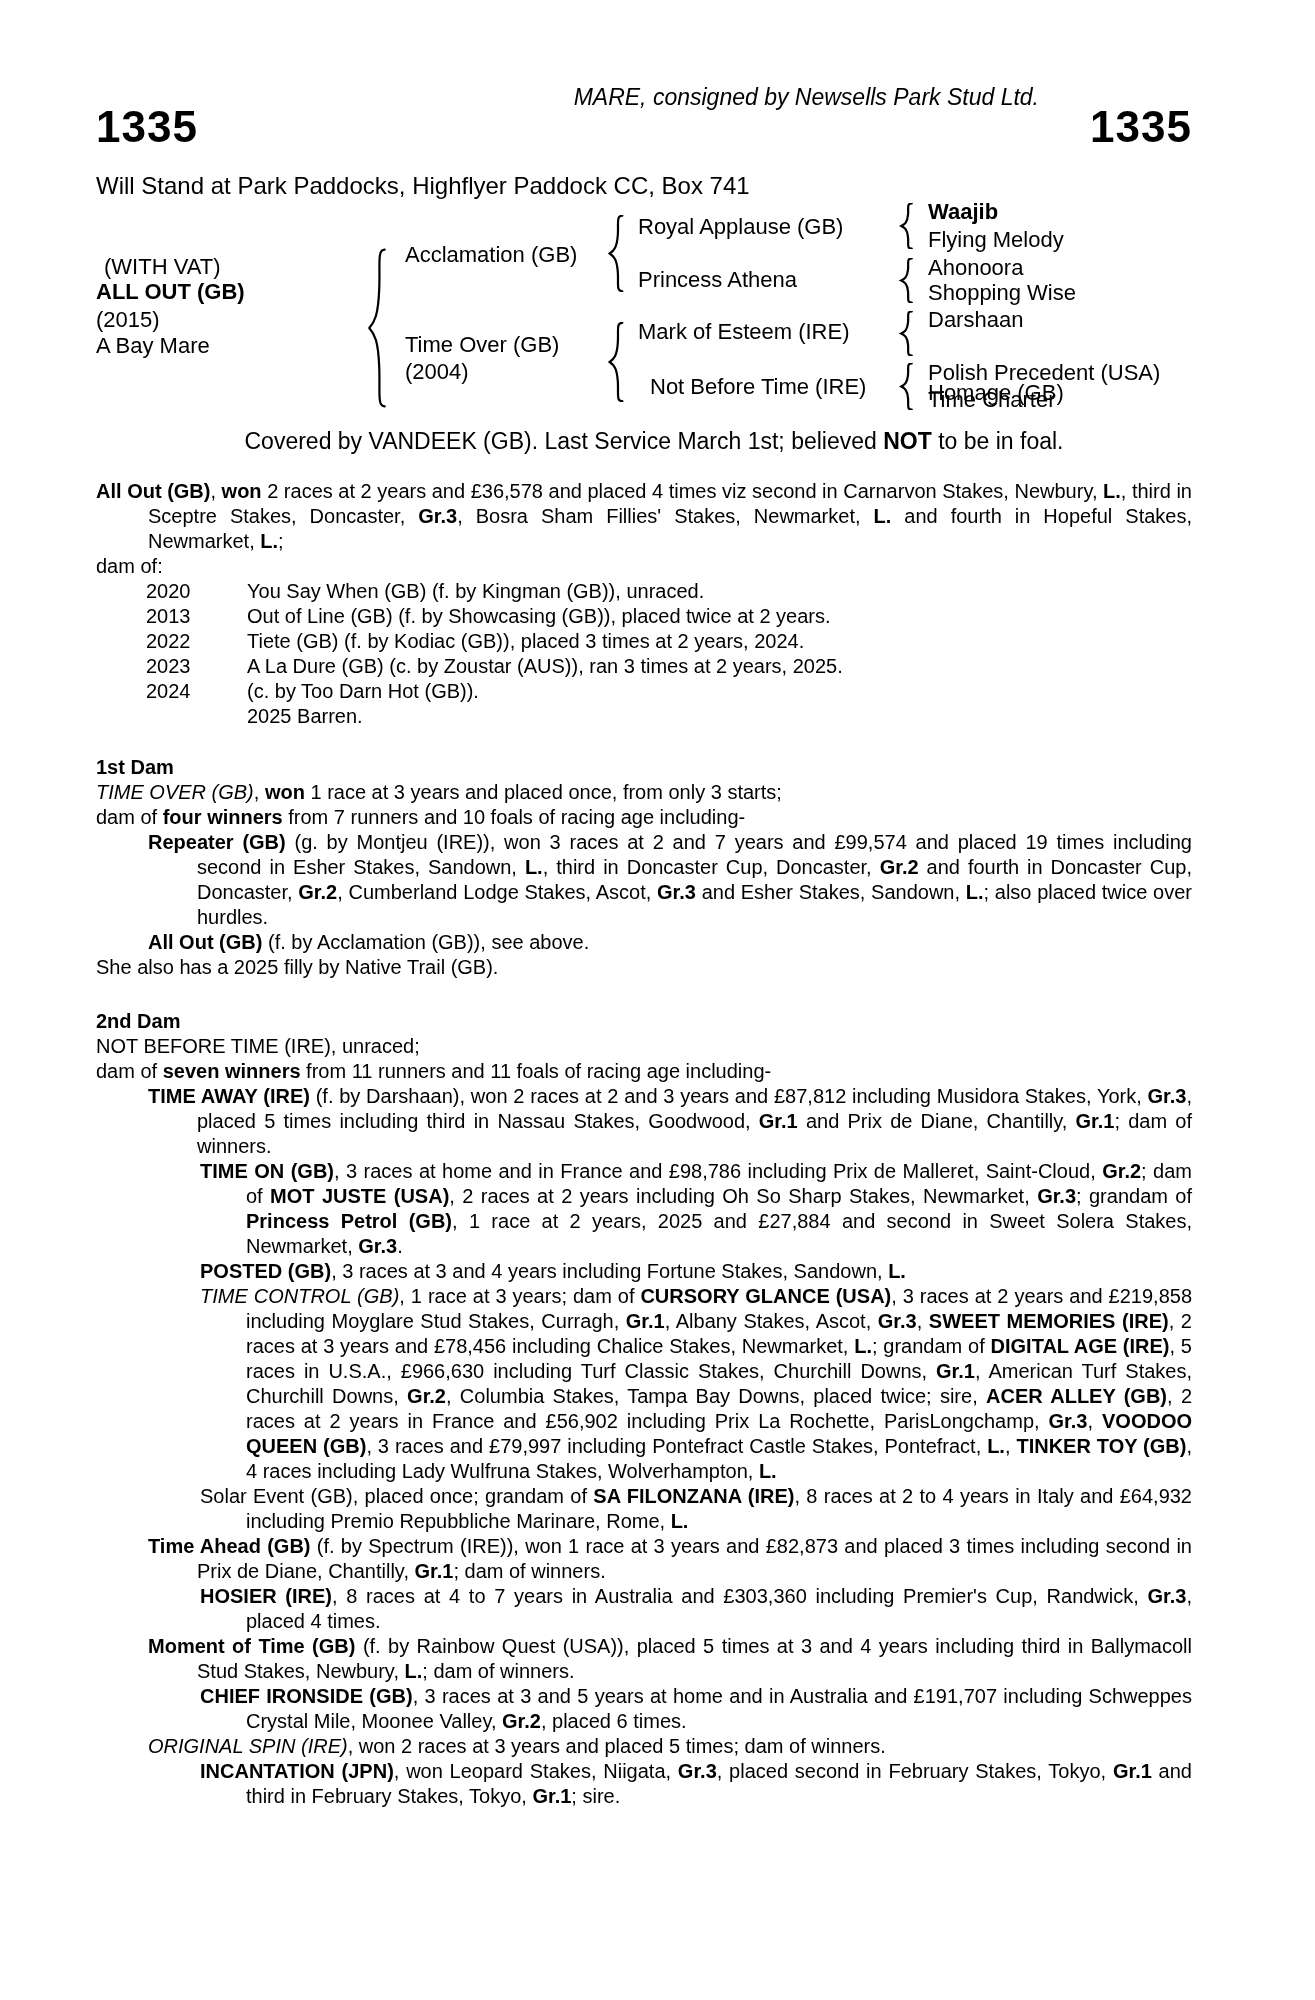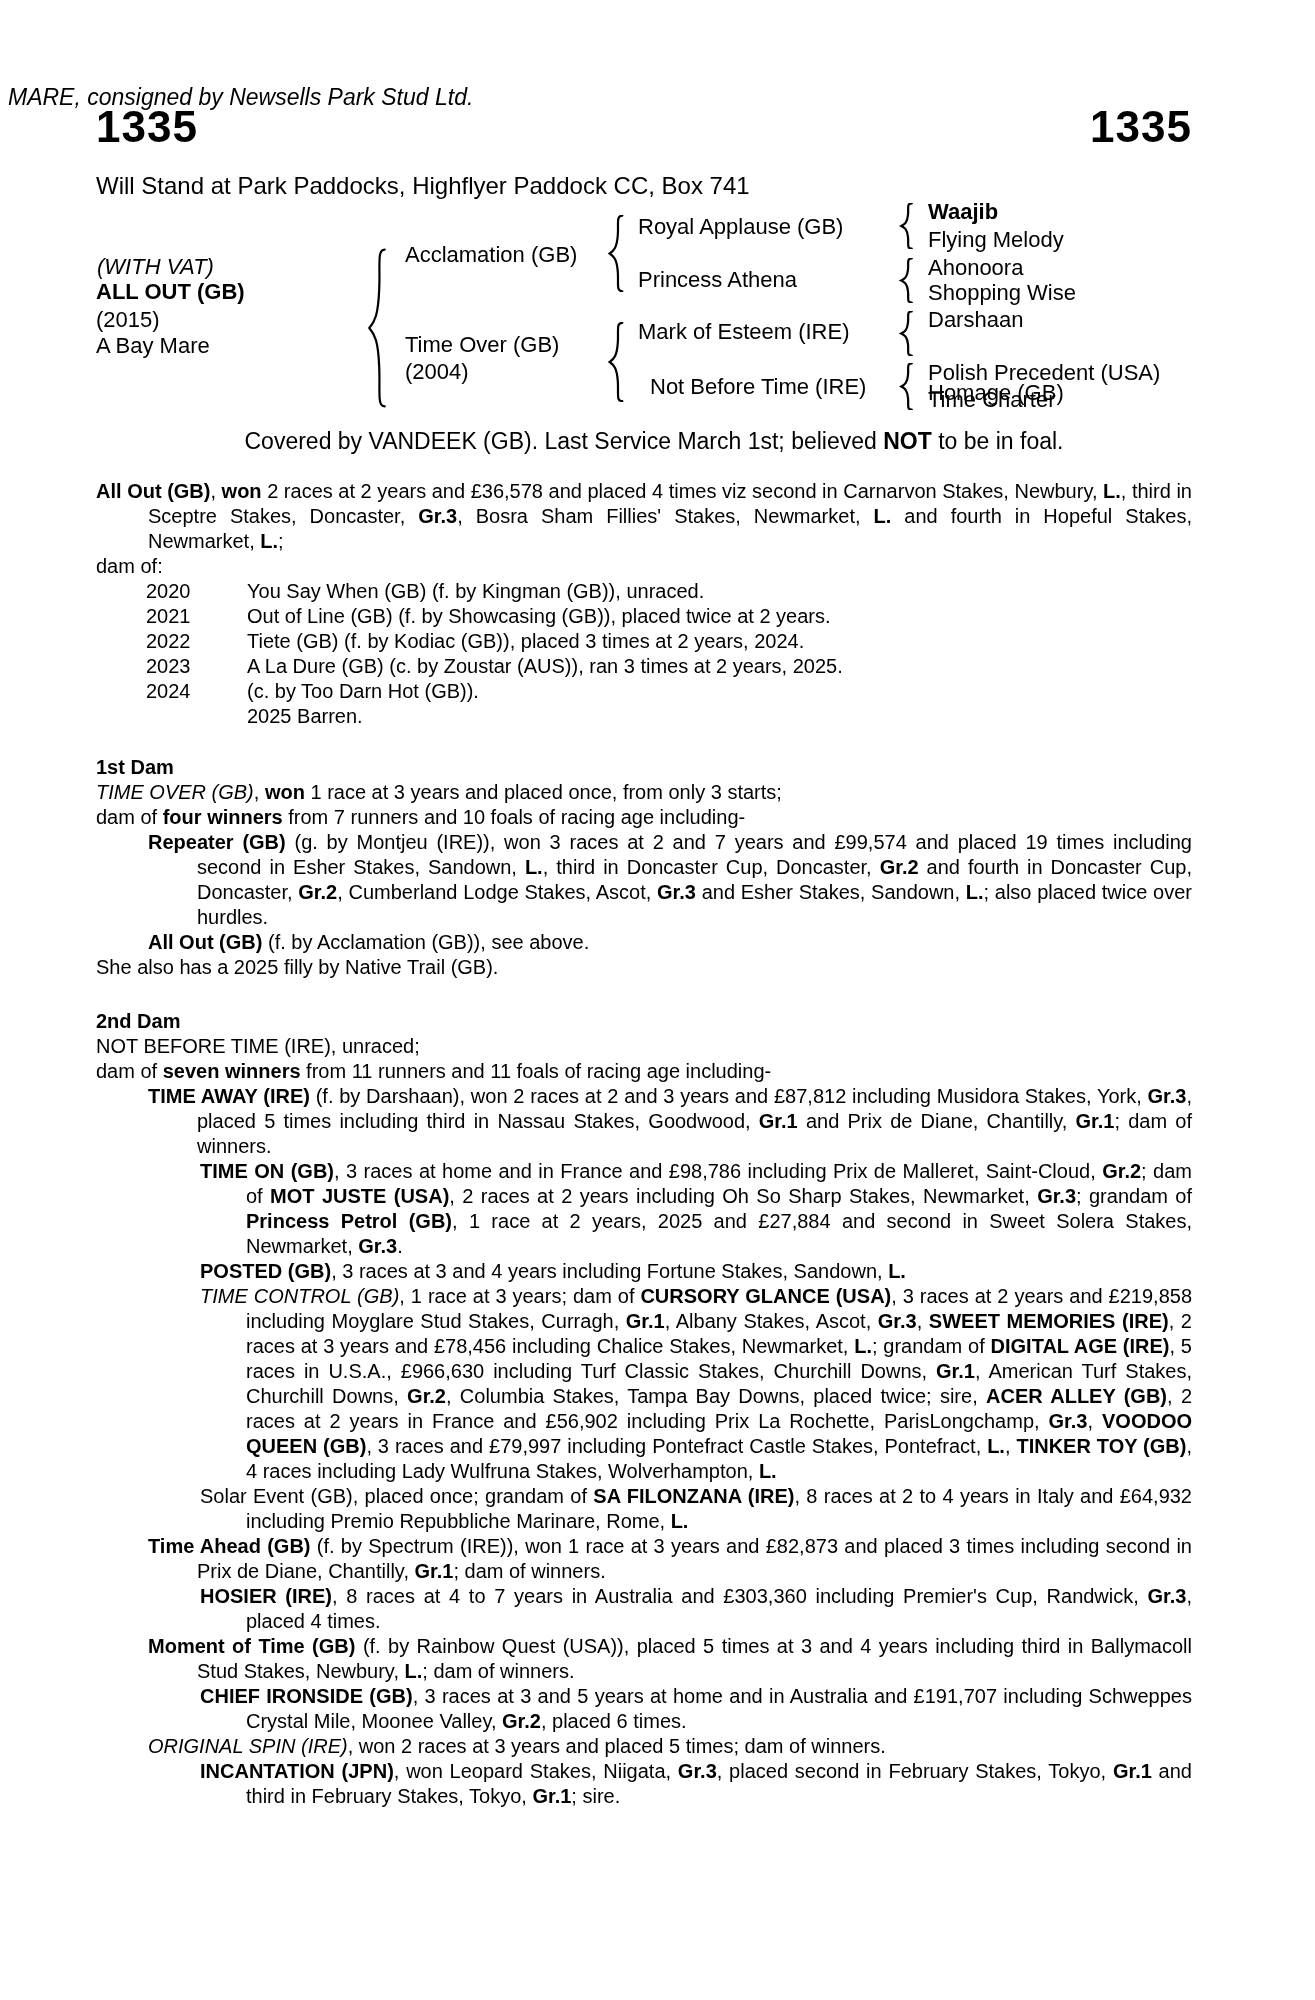--- a/index.html
+++ b/index.html
@@ -1,18 +1,18 @@
 <!DOCTYPE html>
 <html><head>
 <meta charset="utf-8">
 <style>
   html,body { margin:0; padding:0; background:#ffffff; }
   body { width:1315px; height:2000px; position:relative; color:#000;
          font-family:"Liberation Sans", sans-serif; }
-  .consignor { position:absolute; top:84px; left:8px; width:1039px; text-align:left;
+  .consignor { position:absolute; top:84px; left:0; width:1039px; text-align:right;
                font-style:italic; font-size:23px; line-height:26px; }
   .lot { position:absolute; top:99px; font-size:44px; font-weight:bold; line-height:56px; letter-spacing:1px; }
   .lot-left { left:96px; }
   .lot-right { right:123px; }
   .stand-line { position:absolute; top:172px; left:96px; font-size:24px; font-weight:normal; line-height:27px; }
   .pedigree { position:absolute; top:198px; left:96px; width:1096px; height:240px; font-size:22px; }
   .pedigree .abs { position:absolute; line-height:24px; white-space:nowrap; }
   .bold { font-weight:bold; }
   .brace { position:absolute; }
   .brace path { fill:none; stroke:#000; stroke-width:2.2; vector-effect:non-scaling-stroke; stroke-linecap:round; }
@@ -33,21 +33,21 @@
 </style>
 </head>
 <body>
 
 <div class="consignor">MARE, consigned by Newsells Park Stud Ltd.</div>
 <div class="lot lot-left">1335</div>
 <div class="lot lot-right">1335</div>
 <div class="stand-line">Will Stand at Park Paddocks, Highflyer Paddock CC, Box 741</div>
 
 <div class="pedigree">
-  <span class="abs" style="left:1px; top:57px;font-style:italic;">(WITH VAT)</span>
+  <span class="abs" style="left:8px; top:57px;">(WITH VAT)</span>
   <span class="abs bold" style="left:0; top:82px;">ALL OUT (GB)</span>
   <span class="abs" style="left:0; top:110px;">(2015)</span>
   <span class="abs" style="left:0; top:136px;">A Bay Mare</span>
 
   <svg class="brace" style="left:270px; top:50px;" width="22" height="160" viewBox="0 0 20 100" preserveAspectRatio="none">
       <path d="M17,1 C10,1 13,10 12,26 C11,42 8,46 3,50 C8,54 11,58 12,74 C13,90 10,99 17,99"></path>
     </svg>
 
   <span class="abs" style="left:309px; top:45px;">Acclamation (GB)</span>
   <span class="abs" style="left:309px; top:135px;">Time Over (GB)</span>
@@ -92,21 +92,21 @@
 
 <div class="body-text">
   <div class="p-hang"><span class="seg-b">All Out (GB)</span><span>, </span><span class="seg-b">won</span><span> 2 races at 2 years and £36,578 and placed 4 times viz second in Carnarvon Stakes, Newbury, </span><span class="seg-b">L.</span><span>, third in Sceptre Stakes, Doncaster, </span><span class="seg-b">Gr.3</span><span>, Bosra Sham Fillies' Stakes, Newmarket, </span><span class="seg-b">L.</span><span> and fourth in Hopeful Stakes, Newmarket, </span><span class="seg-b">L.</span><span>;</span></div>
   <div>dam of:</div>
 
   <div class="produce-row">
     <span class="yr">2020</span>
     <span class="tx">You Say When (GB) (f. by Kingman (GB)), unraced.</span>
   </div>
   <div class="produce-row">
-    <span class="yr">2021</span>
+    <span class="yr">2013</span>
     <span class="tx">Out of Line (GB) (f. by Showcasing (GB)), placed twice at 2 years.</span>
   </div>
   <div class="produce-row">
     <span class="yr">2022</span>
     <span class="tx">Tiete (GB) (f. by Kodiac (GB)), placed 3 times at 2 years, 2024.</span>
   </div>
   <div class="produce-row">
     <span class="yr">2023</span>
     <span class="tx">A La Dure (GB) (c. by Zoustar (AUS)), ran 3 times at 2 years, 2025.</span>
   </div>

